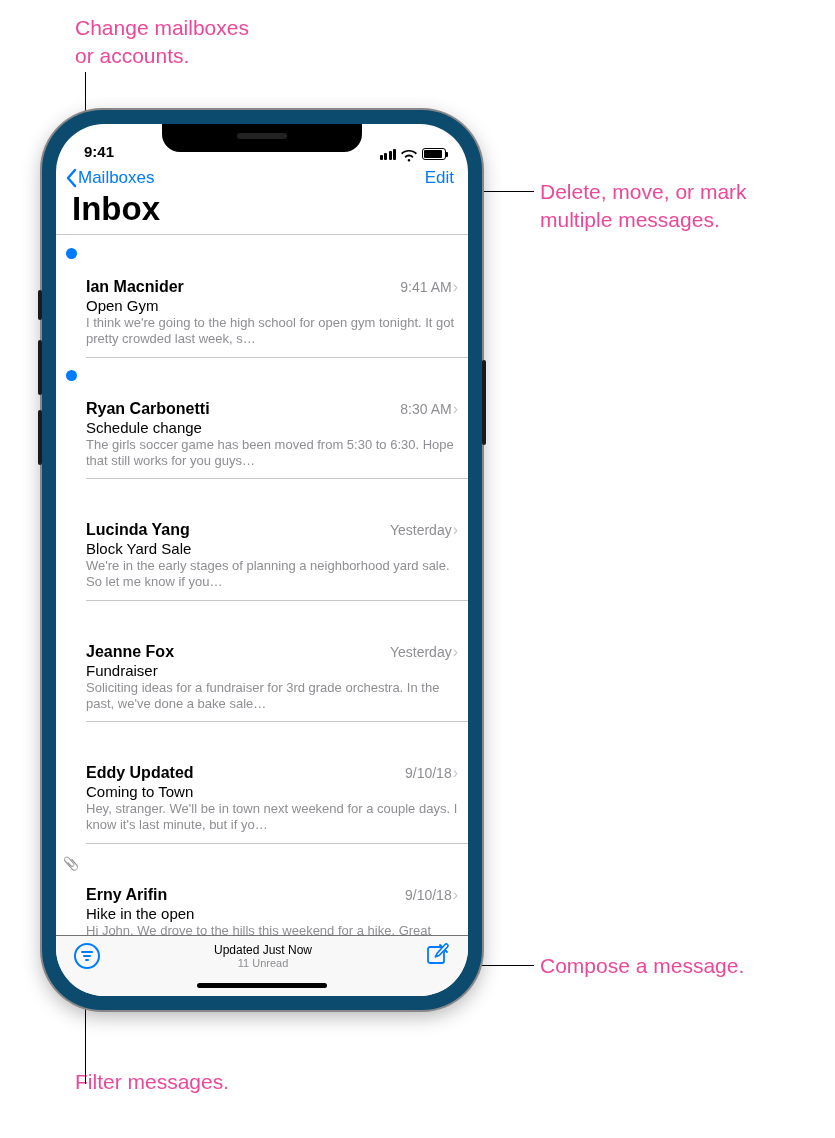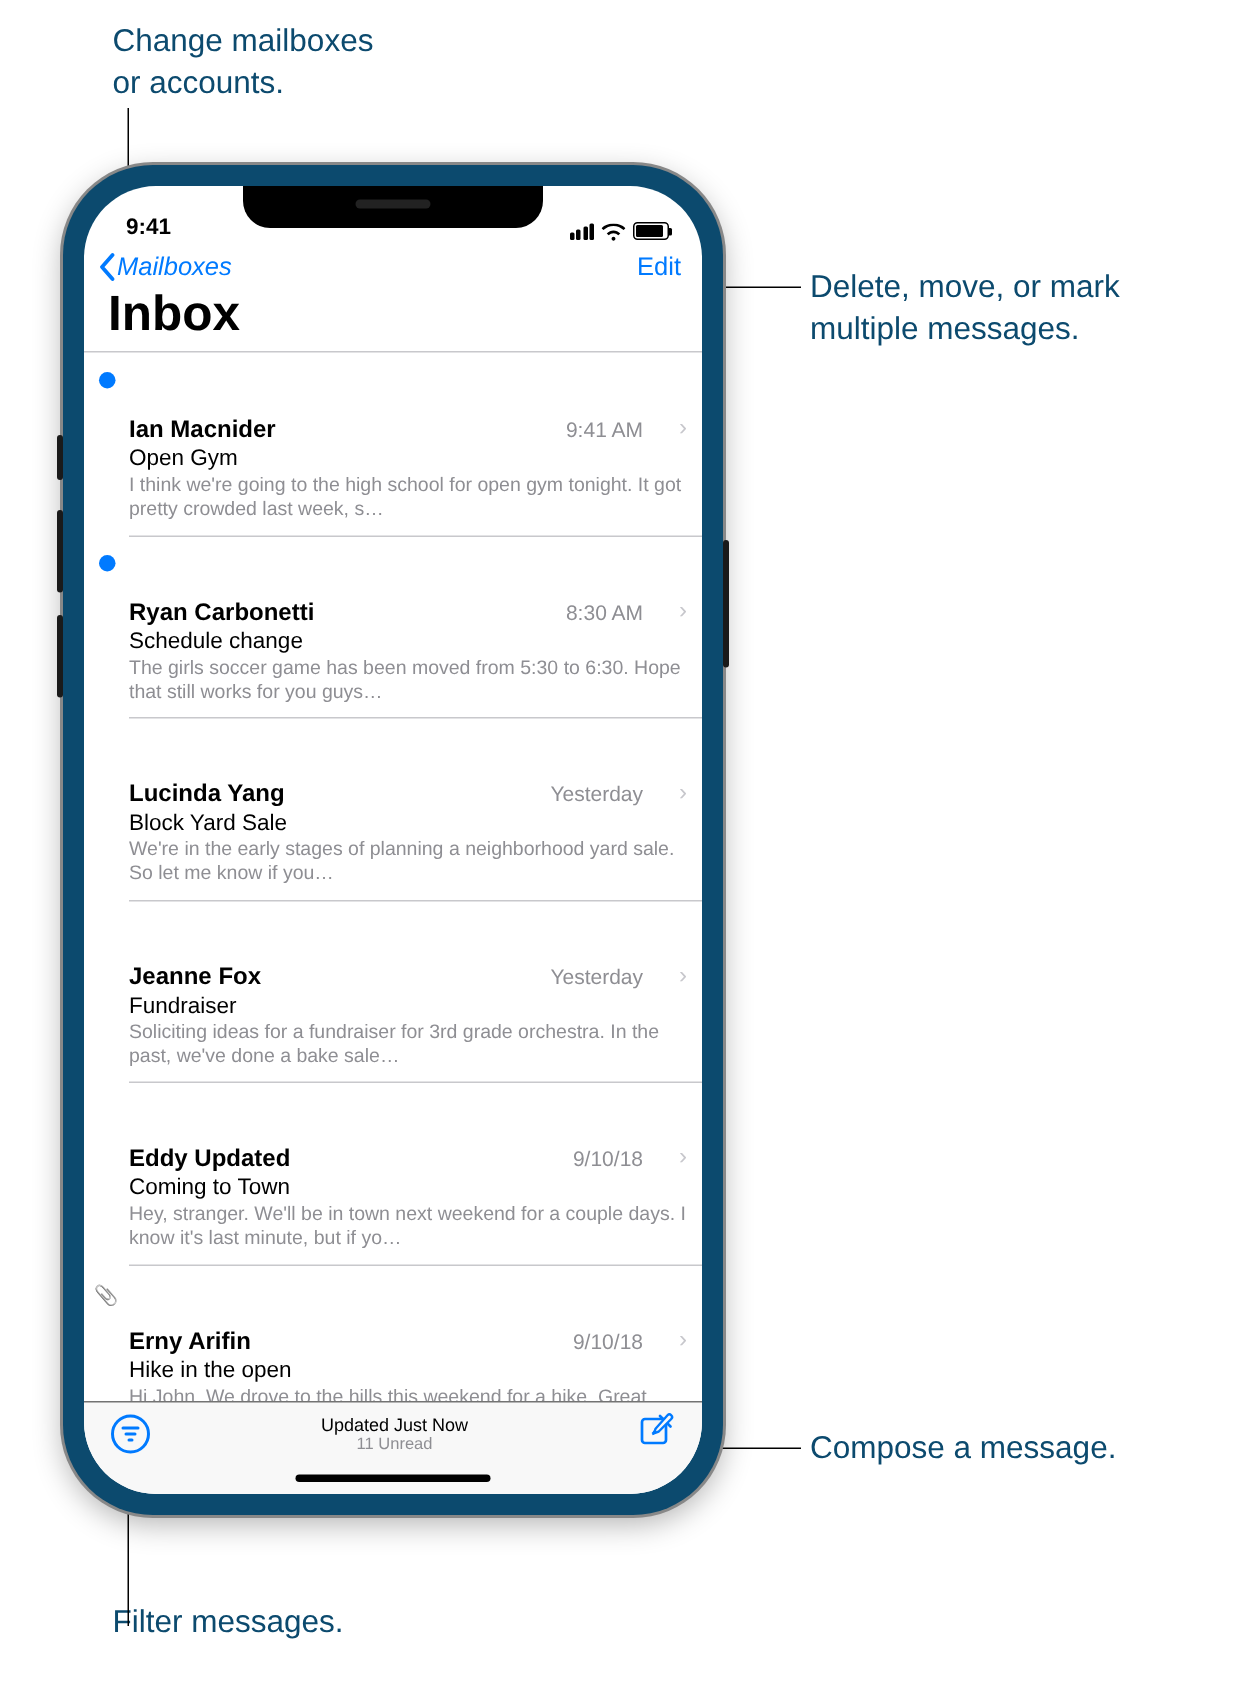--- a/index.html
+++ b/index.html
@@ -12,21 +12,21 @@
   }
   .canvas {
     position: relative;
     width: 835px;
     height: 1138px;
   }
   
   .callout {
     position: absolute;
     font-size: 21px;
-    color: #0c4a6e;
+    color: #ec4899;
     line-height: 1.35;
   }
   .callout-line {
     position: absolute;
     background: #000;
   }
   
   .phone {
     position: absolute;
     left: 42px;
@@ -93,21 +93,21 @@
   .battery { width:24px; height:12px; border:1px solid #000; border-radius:3px; position:relative; }
   .battery::after { content:""; position:absolute; right:-3px; top:3px; width:2px; height:5px; background:#000; border-radius:0 1px 1px 0;}
   .battery-fill { position:absolute; left:1px; top:1px; bottom:1px; width:18px; background:#000; border-radius:1px;}
 
   
   .nav-bar {
     display:flex; justify-content:space-between; align-items:center;
     padding: 6px 14px 2px 8px;
     font-size: 17px;
   }
-  .nav-back { display:flex; align-items:center; color:#007aff;font-style:italic; }
+  .nav-back { display:flex; align-items:center; color:#007aff; }
   .nav-back svg { width:14px; height:20px; }
   .nav-edit { color:#007aff; }
 
   .large-title {
     font-size: 33px;
     font-weight: 700;
     padding: 0 16px 6px 16px;
   }
 
   
@@ -129,21 +129,21 @@
   }
   .msg-marker {
     width:30px; flex:0 0 30px;
     display:flex; justify-content:center; padding-top:6px;
   }
   .unread-dot { width:11px; height:11px; border-radius:50%; background:#007aff; }
   .attach-glyph { font-size:14px; color:#8e8e93; transform:rotate(0deg); }
   .msg-body { flex:1; padding-right:10px; min-width:0; }
   .msg-top { display:flex; justify-content:space-between; align-items:baseline; }
   .sender { font-size:16px; font-weight:600;margin-top:36px; }
-  .msg-meta { display:flex; align-items:center; gap:24px; }
+  .msg-meta { display:flex; align-items:center; gap:1px; }
   .time { font-size:14px; color:#8e8e93; }
   .chev { color:#c7c7cc; font-size:16px; }
   .subject { font-size:15px; color:#000; margin-top:1px; }
   .preview {
     font-size:13px; color:#8e8e93; line-height:1.25;
     display:-webkit-box; -webkit-line-clamp:2; -webkit-box-orient:vertical;
     overflow:hidden; margin-top:1px;
   }
 
   

